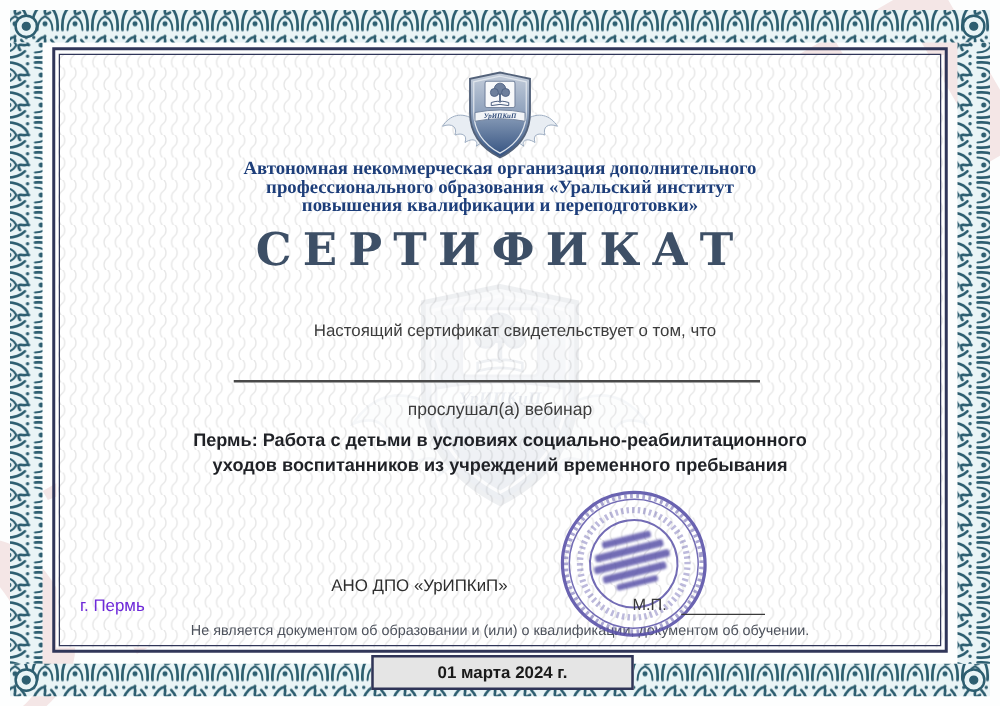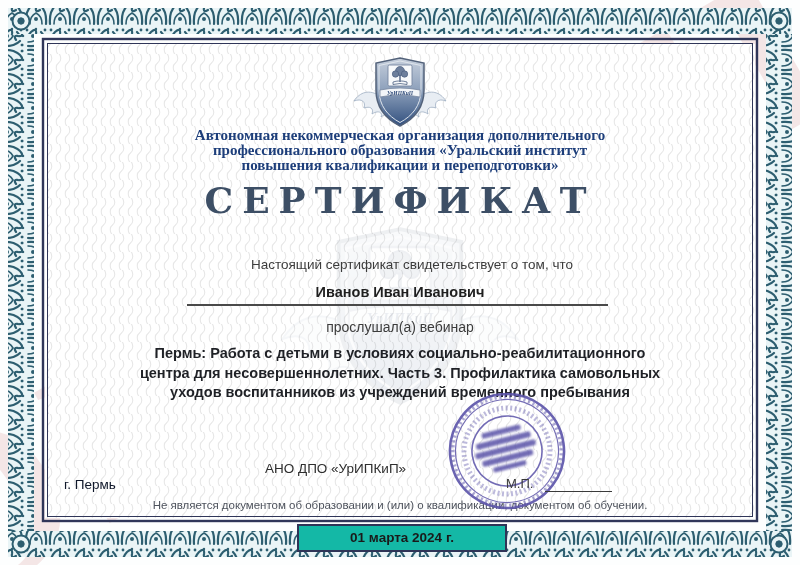--- a/index.html
+++ b/index.html
@@ -34,29 +34,29 @@
     font-size:36px;line-height:60px;letter-spacing:9px;color:#3d4f66;
   }
   .intro{position:absolute;left:0;top:257px;width:800px;text-align:center;font-size:13.5px;color:#3c3c3c;padding-left:12px;}
   .recipient{position:absolute;left:0;top:284px;width:800px;text-align:center;font-size:14.5px;font-weight:bold;color:#1f1f1f;}
   .name-underline{position:absolute;left:187px;top:304px;width:421px;border-top:2px solid #4a4a4a;}
   .completion{position:absolute;left:0;top:319px;width:800px;text-align:center;font-size:14px;color:#3c3c3c;}
   .course{
     position:absolute;left:0;top:344px;width:800px;text-align:center;
     font-size:14.5px;line-height:19.5px;font-weight:bold;color:#1f2126;
   }
-  .city{position:absolute;left:64px;top:477px;font-size:13.5px;color:#0f172a;}
+  .city{position:absolute;left:64px;top:477px;font-size:13.5px;color:#6d28d9;}
   .director{position:absolute;left:265px;top:461px;text-align:left;font-size:13.5px;line-height:15.5px;color:#2e2e2e;}
   .stamp{position:absolute;left:446px;top:390px;z-index:3;}
   .mp{position:absolute;left:506px;top:476px;font-size:13px;color:#3a3a3a;z-index:4;}
   .sig-line{position:absolute;left:545px;top:491px;width:67px;border-top:1.5px solid #3a3a3a;z-index:4;}
   .disclaimer{position:absolute;left:0;top:499px;width:800px;text-align:center;font-size:11.5px;color:#4d525c;}
   .date-box{
     position:absolute;left:297px;top:524px;width:206px;height:24px;z-index:5;
-    background:#14b8a6;border:2px solid #2f3457;
+    background:#e5e5e5;border:2px solid #2f3457;
     text-align:center;line-height:24px;font-size:13.5px;font-weight:bold;color:#1a1a1a;
   }
 </style>
 </head>
 <body>
 
 <div class="cert">
 
   <svg width="0" height="0" style="position:absolute" aria-hidden="true">
     <defs>
@@ -156,28 +156,26 @@
     <div class="org">
       <span style="display:block">Автономная некоммерческая организация дополнительного</span>
       <span style="display:block">профессионального образования «Уральский институт</span>
       <span style="display:block">повышения квалификации и переподготовки»</span>
     </div>
 
     <div class="title">СЕРТИФИКАТ</div>
 
     <div class="intro">Настоящий сертификат свидетельствует о том, что</div>
 
-    <div class="recipient">Иванов Иван Иванович</div>
     <div class="name-underline"></div>
 
     <div class="completion">прослушал(а) вебинар</div>
 
     <div class="course">
       <span style="display:block">Пермь: Работа с детьми в условиях социально-реабилитационного</span>
-      <span style="display:block">центра для несовершеннолетних. Часть 3. Профилактика самовольных</span>
       <span style="display:block">уходов воспитанников из учреждений временного пребывания</span>
     </div>
 
     <svg class="stamp" width="122" height="122" viewBox="0 0 122 122">
       <g fill="none" stroke="#5a52a8" transform="rotate(-8 61 61)">
         <circle cx="61" cy="61" r="57" stroke-width="2.6" opacity="0.9"></circle>
         <circle cx="61" cy="61" r="51.5" stroke-width="1.2" opacity="0.85"></circle>
         <circle cx="61" cy="61" r="54.2" stroke-width="3.4" stroke-dasharray="2.2,2.7" opacity="0.5"></circle>
         <circle cx="61" cy="61" r="43" stroke-width="5" stroke-dasharray="2,2.5" opacity="0.4"></circle>
         <circle cx="61" cy="61" r="35" stroke-width="1.6" opacity="0.85"></circle>

